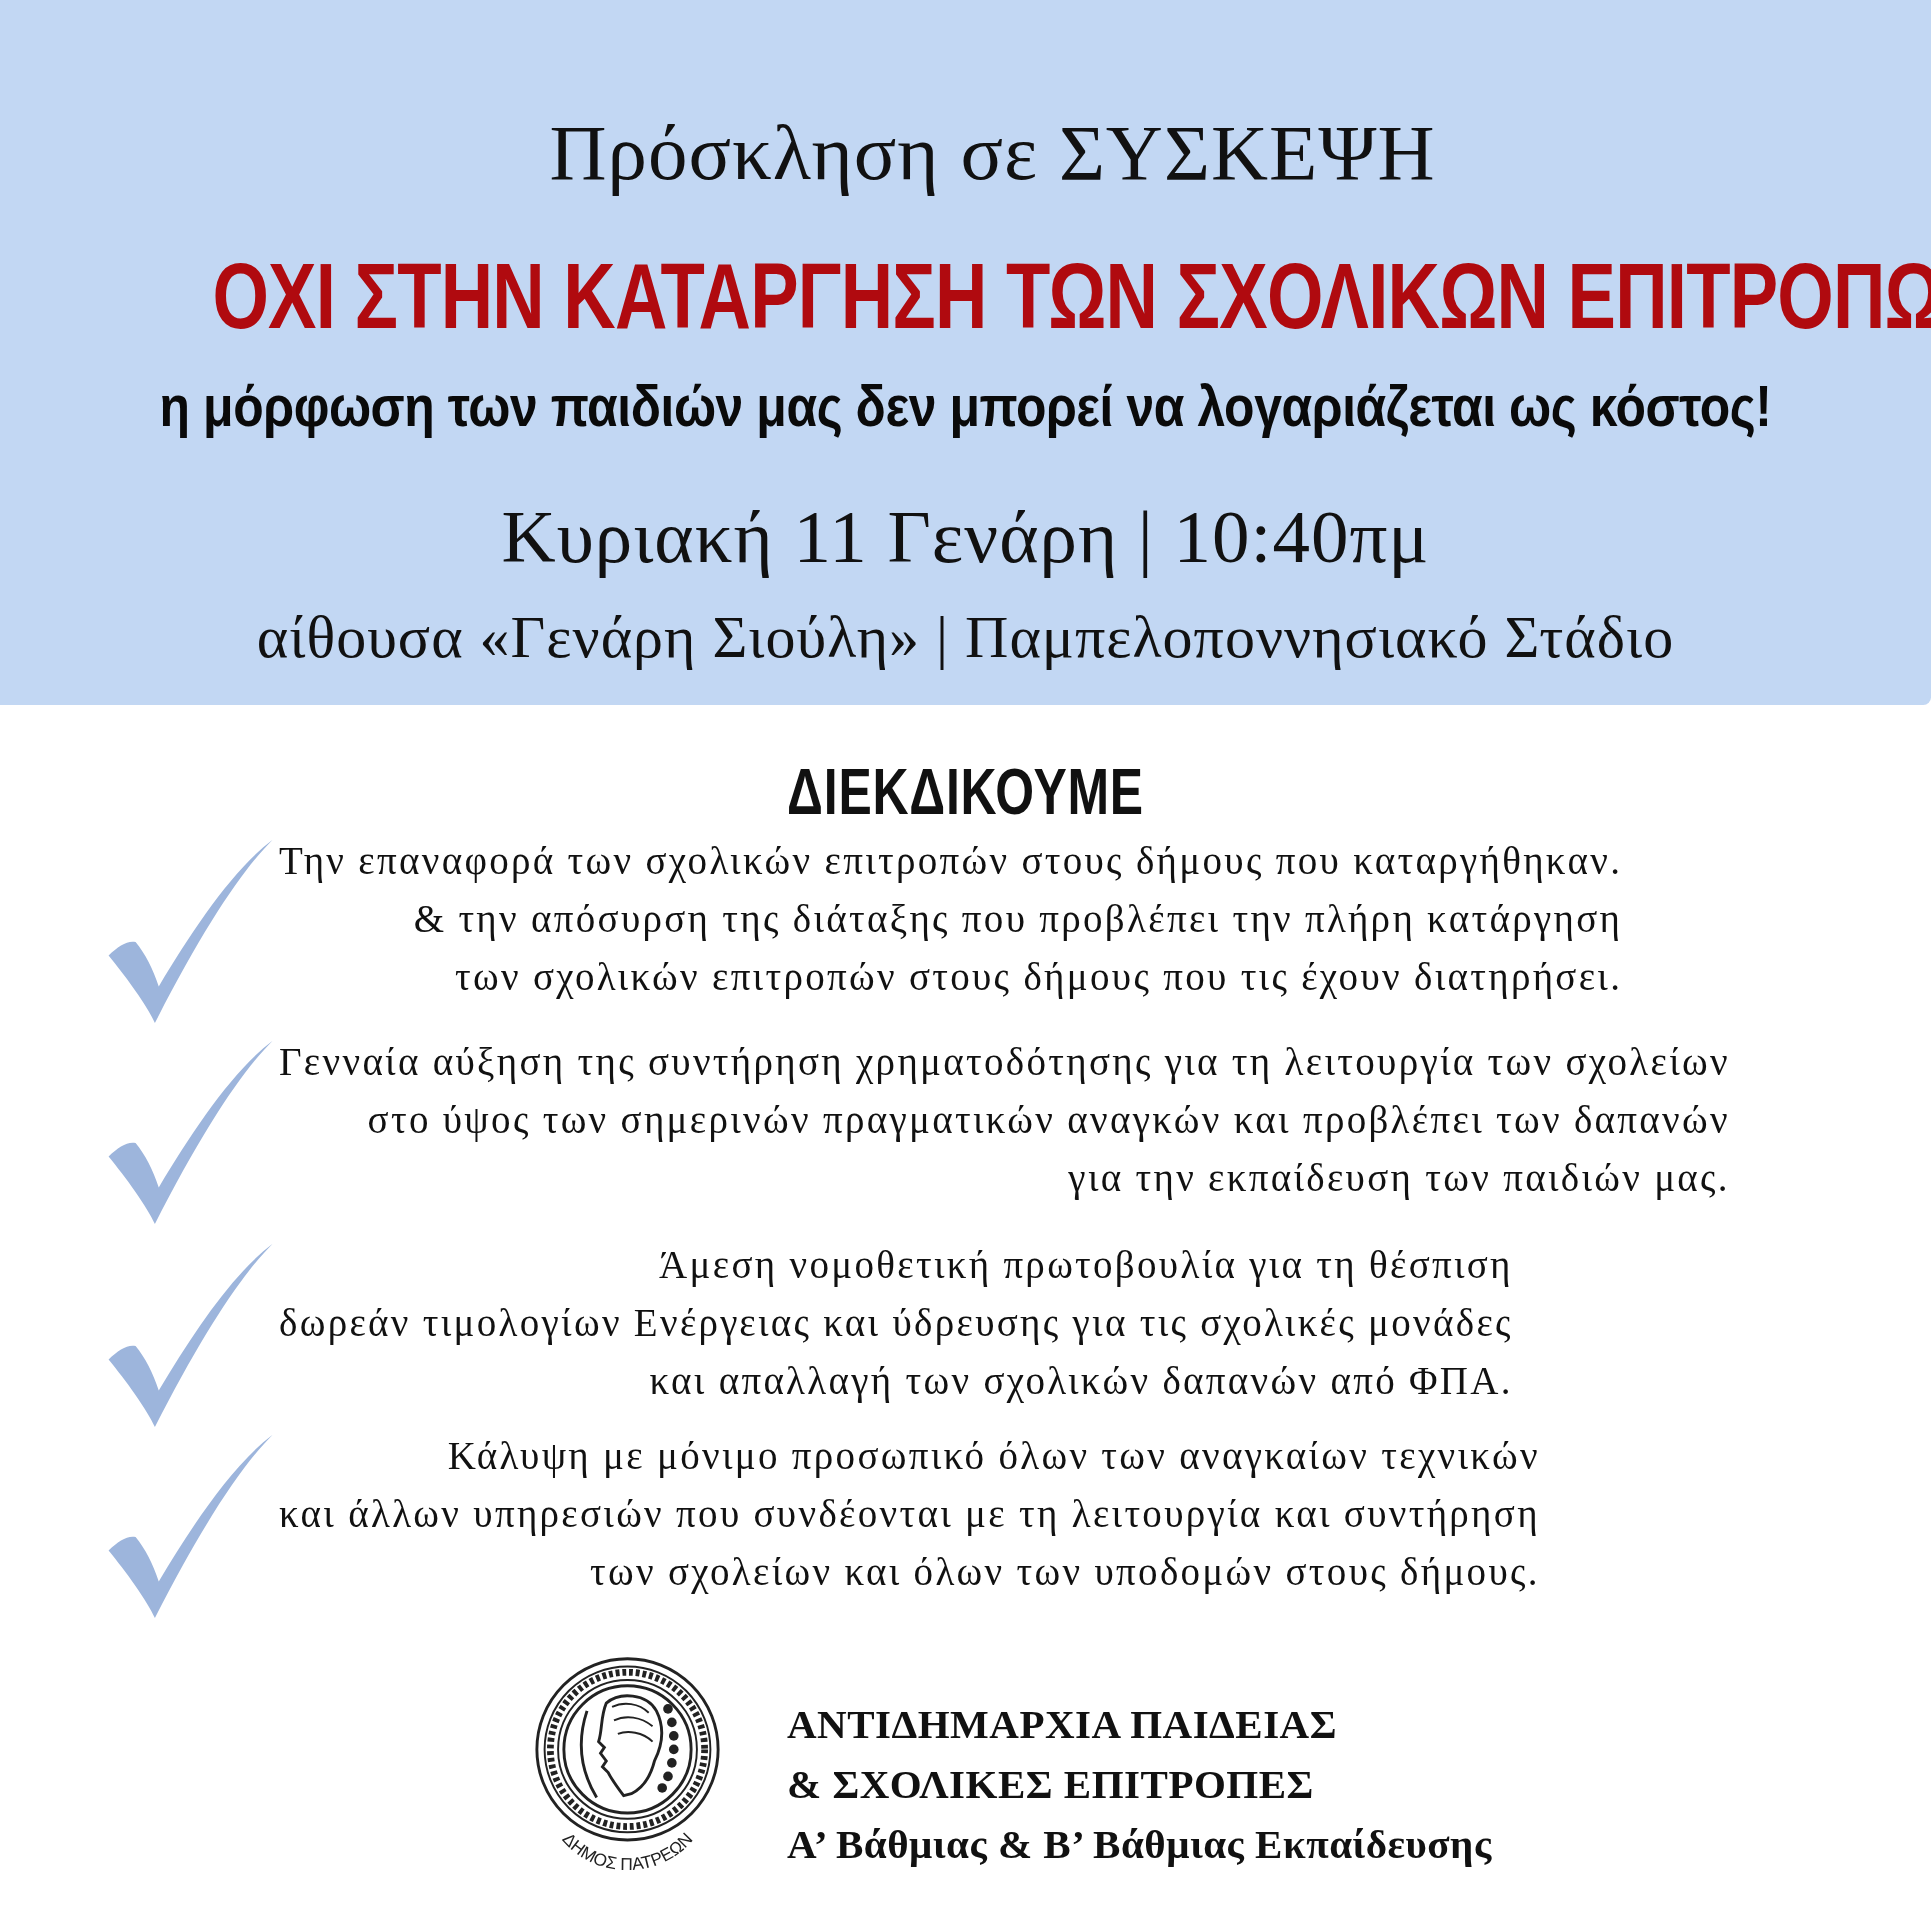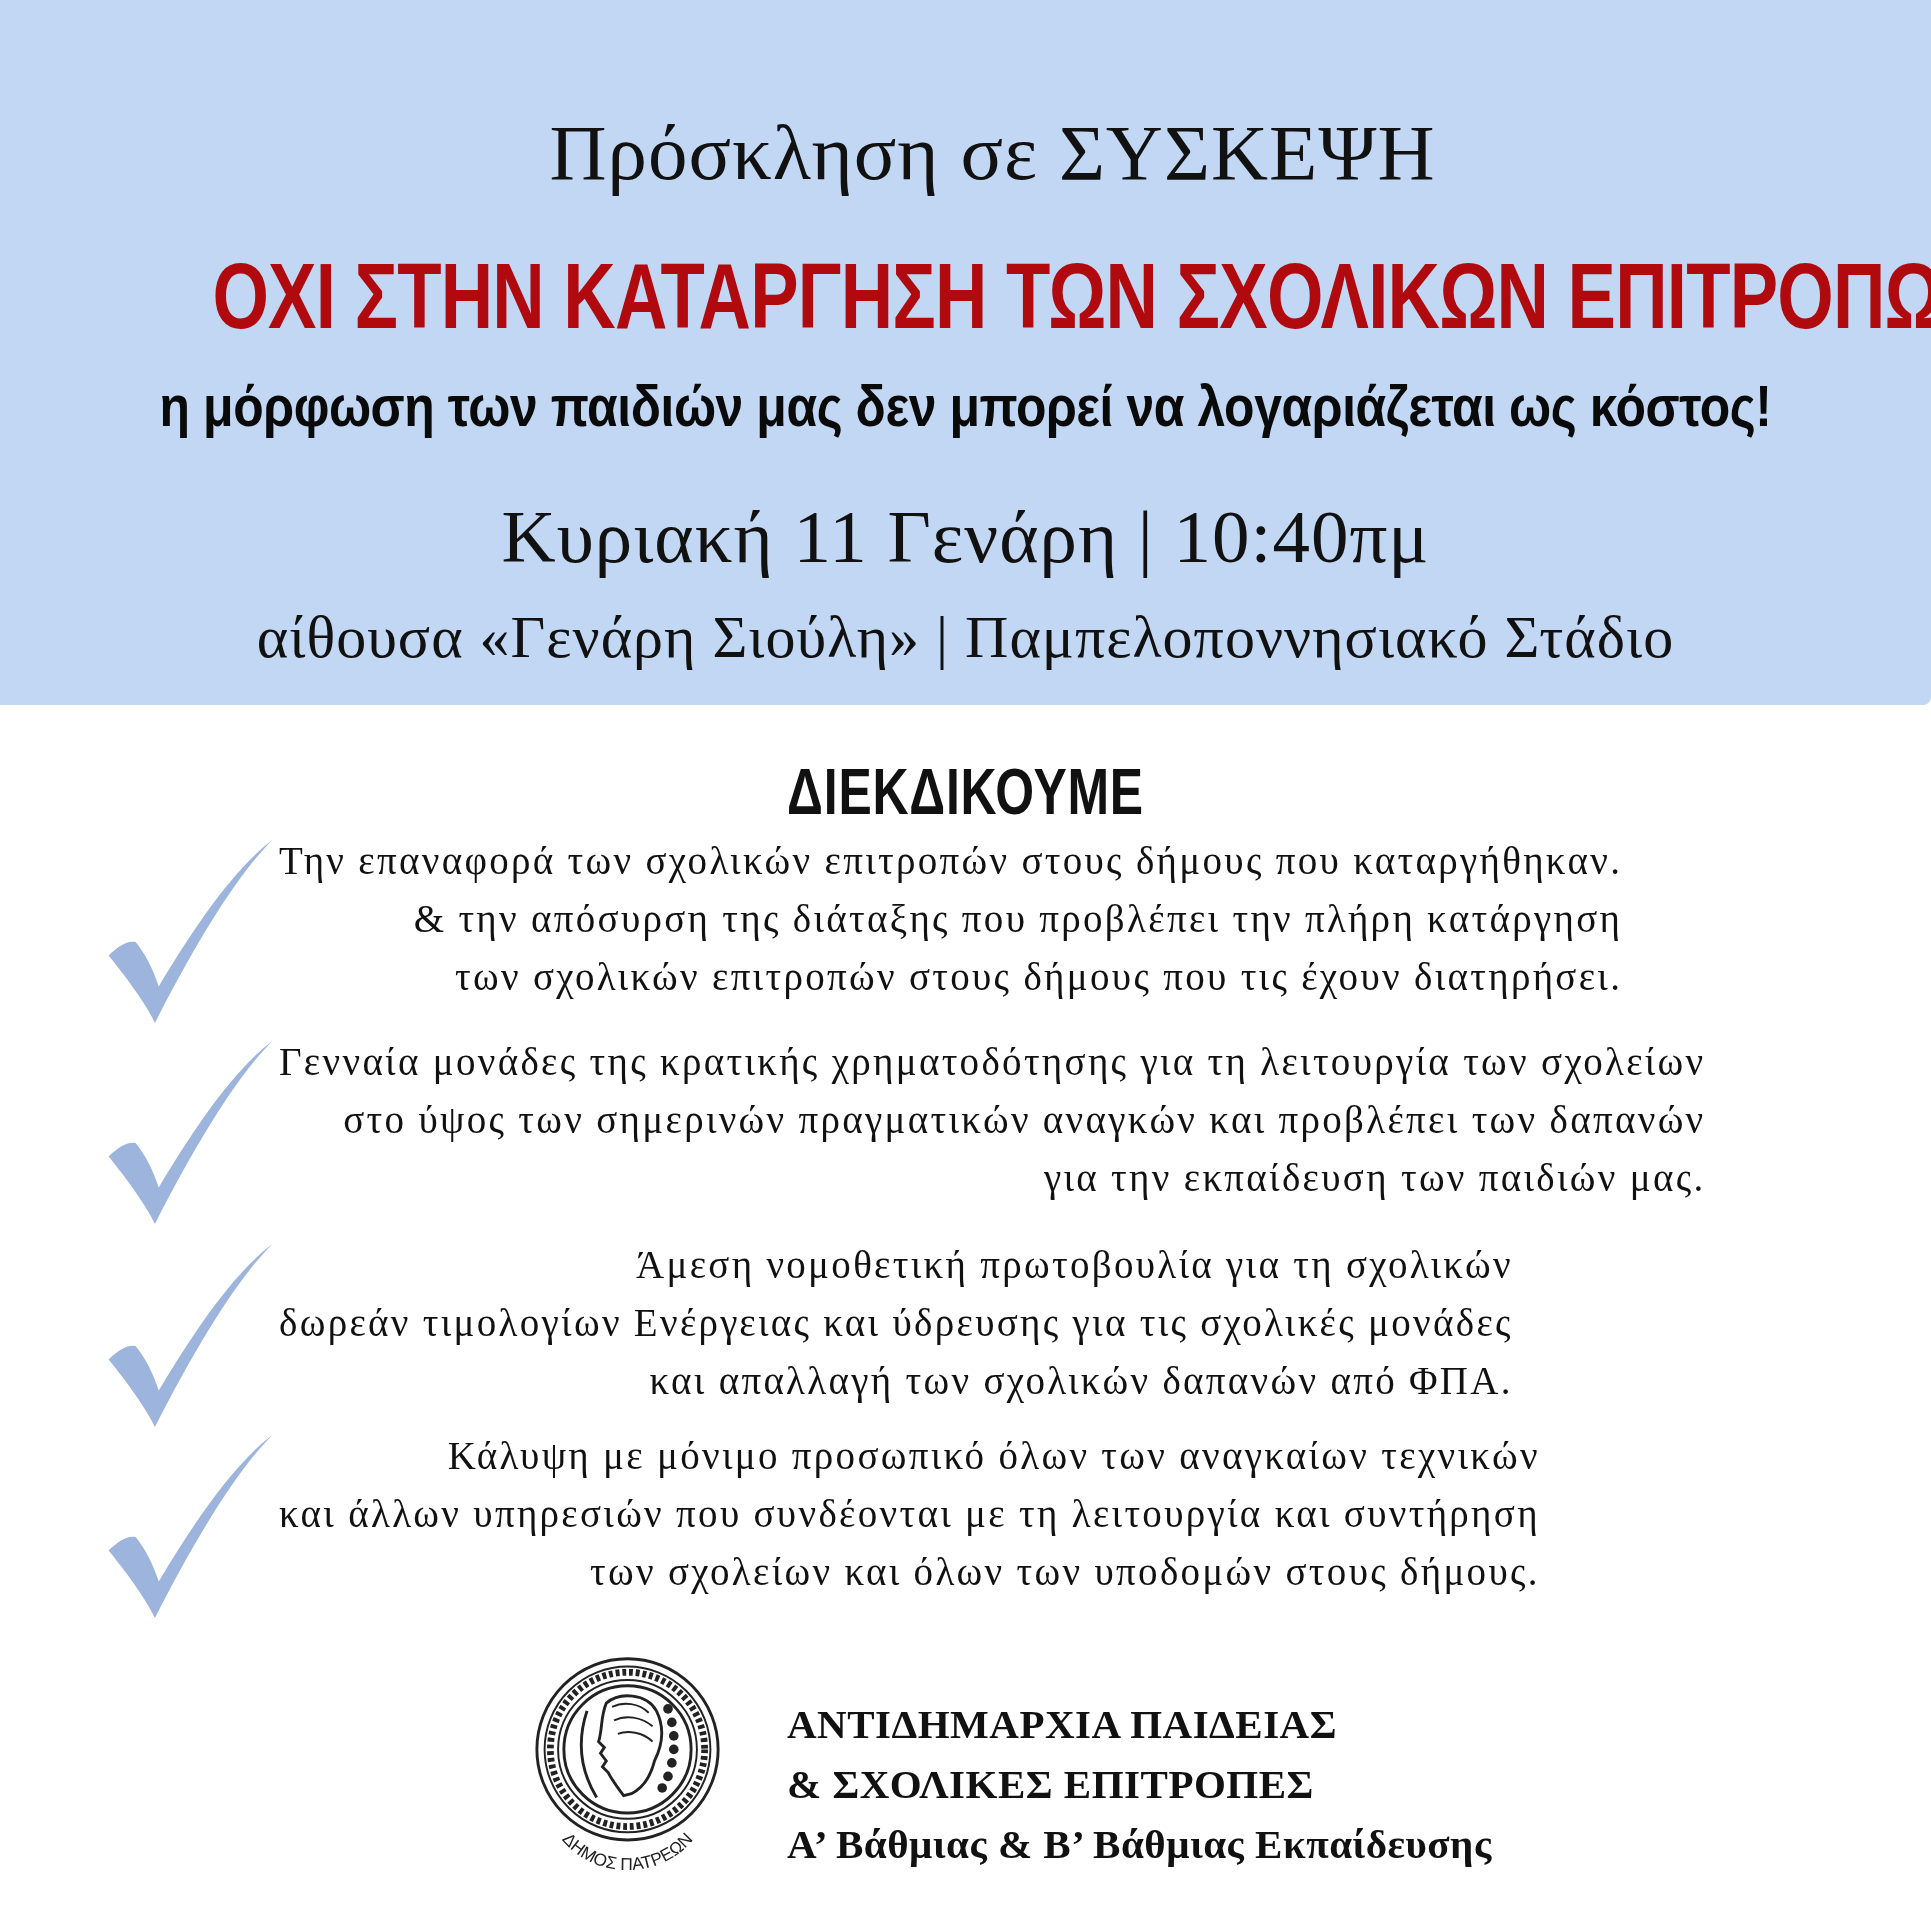--- a/index.html
+++ b/index.html
@@ -66,32 +66,32 @@
     <div class="claim-line">&amp; την απόσυρση της διάταξης που προβλέπει την πλήρη κατάργηση</div>
     <div class="claim-line">των σχολικών επιτροπών στους δήμους που τις έχουν διατηρήσει.</div>
   </div>
 </div>
 
 <div class="claim" style="top:1033px;">
   <svg class="check" viewBox="0 0 200 200">
     <path d="M182 8 C150 40 110 100 60 198 C52 180 30 150 12 128 C22 118 32 112 40 114 C50 126 58 142 64 160 C100 100 140 40 182 8 Z" fill="#9db5dc"></path>
   </svg>
   <div class="claim-lines">
-    <div class="claim-line">Γενναία μονάδες της κρατικής χρηματοδότησης για τη λειτουργία των σχολείων</div>
+    <div class="claim-line">Γενναία αύξηση της συντήρηση χρηματοδότησης για τη λειτουργία των σχολείων</div>
     <div class="claim-line">στο ύψος των σημερινών πραγματικών αναγκών και προβλέπει των δαπανών</div>
     <div class="claim-line">για την εκπαίδευση των παιδιών μας.</div>
   </div>
 </div>
 
 <div class="claim" style="top:1236px;">
   <svg class="check" viewBox="0 0 200 200">
     <path d="M182 8 C150 40 110 100 60 198 C52 180 30 150 12 128 C22 118 32 112 40 114 C50 126 58 142 64 160 C100 100 140 40 182 8 Z" fill="#9db5dc"></path>
   </svg>
   <div class="claim-lines">
-    <div class="claim-line">Άμεση νομοθετική πρωτοβουλία για τη σχολικών</div>
+    <div class="claim-line">Άμεση νομοθετική πρωτοβουλία για τη θέσπιση</div>
     <div class="claim-line">δωρεάν τιμολογίων Ενέργειας και ύδρευσης για τις σχολικές μονάδες</div>
     <div class="claim-line">και απαλλαγή των σχολικών δαπανών από ΦΠΑ.</div>
   </div>
 </div>
 
 <div class="claim" style="top:1427px;">
   <svg class="check" viewBox="0 0 200 200">
     <path d="M182 8 C150 40 110 100 60 198 C52 180 30 150 12 128 C22 118 32 112 40 114 C50 126 58 142 64 160 C100 100 140 40 182 8 Z" fill="#9db5dc"></path>
   </svg>
   <div class="claim-lines">

